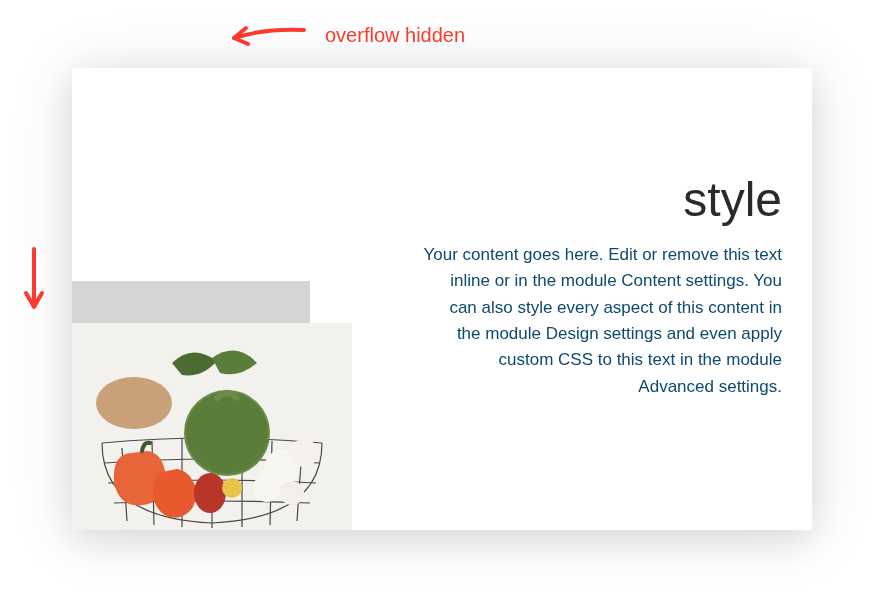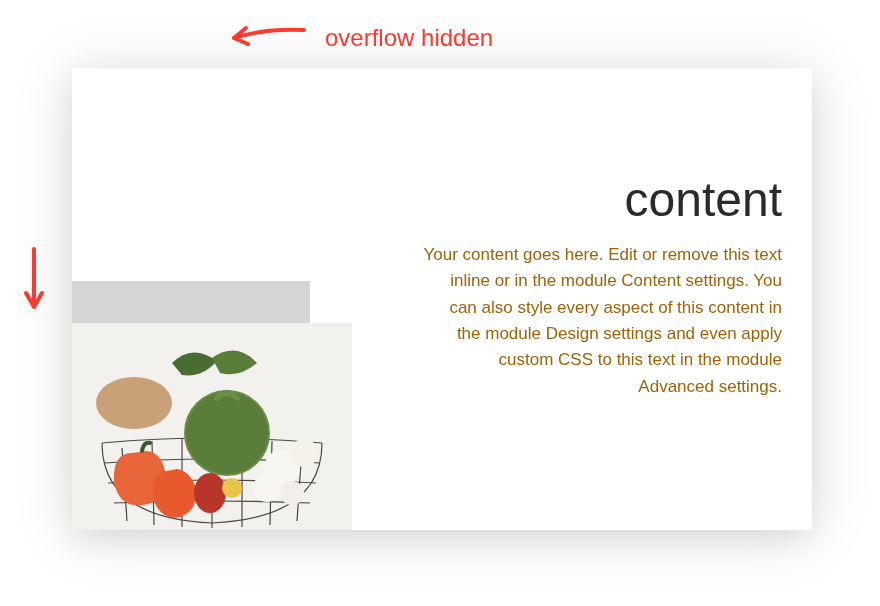--- a/index.html
+++ b/index.html
@@ -11,21 +11,21 @@
     font-family: -apple-system, BlinkMacSystemFont, "Segoe UI", Helvetica, Arial, sans-serif;
     position: relative;
     overflow: hidden;
   }
   
   .annotation-label {
     position: absolute;
     top: 24px;
     left: 325px;
     color: #ff3b30;
-    font-size: 24px;
+    font-size: 20px;
     font-weight: 400;
   }
   
   .arrow-top {
     position: absolute;
     top: 22px;
     left: 226px;
   }
   
   .arrow-left {
@@ -69,21 +69,21 @@
   }
   
   .body-text {
     position: absolute;
     top: 174px;
     right: 30px;
     width: 360px;
     text-align: right;
     font-size: 17px;
     line-height: 1.55;
-    color: #a16207;
+    color: #0c4a6e;
   }
   
   .gray-block {
     position: absolute;
     top: 213px;
     left: 0px;
     width: 238px;
     height: 42px;
     background: #d5d5d5;
   }
@@ -117,21 +117,21 @@
 </svg>
 
 <svg class="arrow-left" width="28" height="70" viewBox="0 0 28 70">
   <path d="M 14 4 L 14 58" stroke="#ff3b30" stroke-width="4" fill="none" stroke-linecap="round"></path>
   <path d="M 14 62 L 6 48 M 14 62 L 22 48" stroke="#ff3b30" stroke-width="4" fill="none" stroke-linecap="round"></path>
 </svg>
 
 <div class="card">
 
 
-  <div class="heading">content</div>
+  <div class="heading">style</div>
 
   <div class="body-text">Your content goes here. Edit or remove this text inline or in the module Content settings. You can also style every aspect of this content in the module Design settings and even apply custom CSS to this text in the module Advanced settings.</div>
 
   <div class="gray-block"></div>
 
   <div class="photo">
     <svg viewBox="0 0 280 207" preserveAspectRatio="xMidYMid slice">
       <rect width="280" height="207" fill="#f2f1ed"></rect>
 
       <g stroke="#2a2a2a" stroke-width="1.2" fill="none" opacity="0.85">

